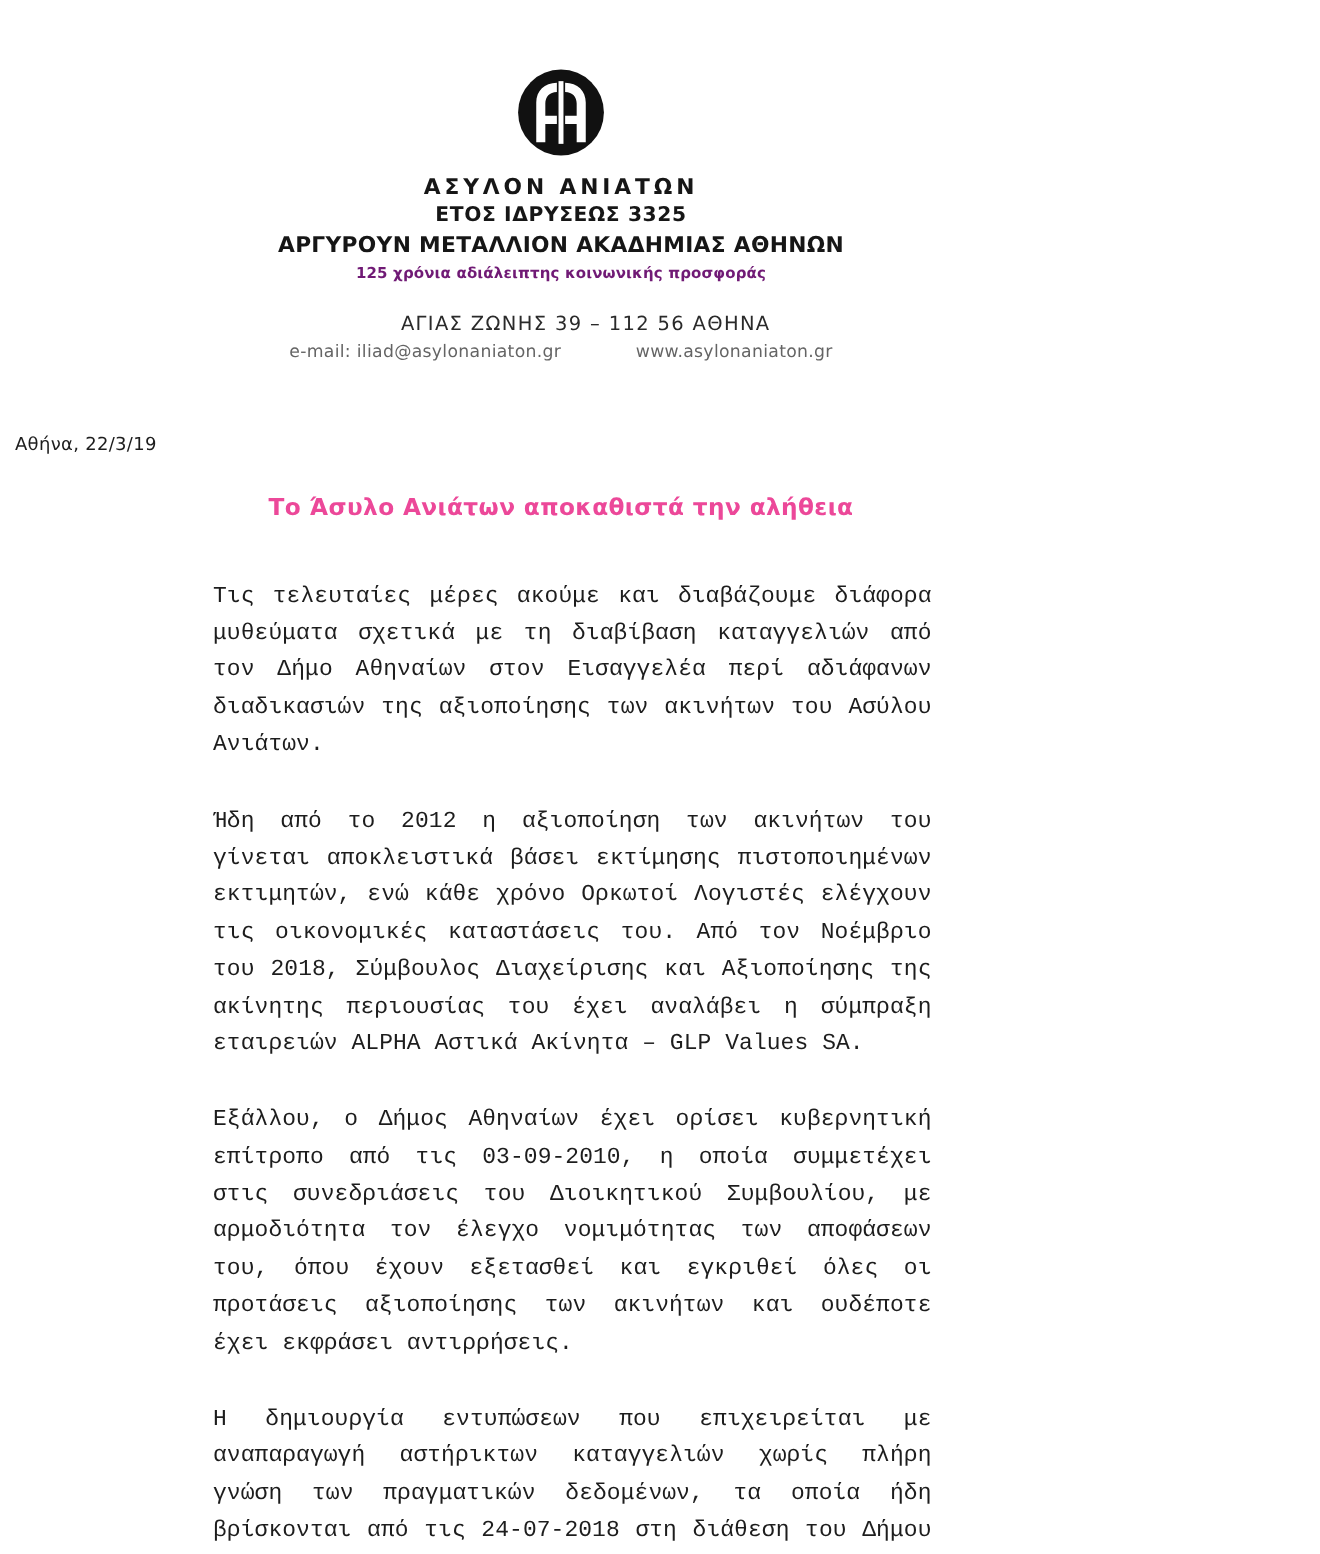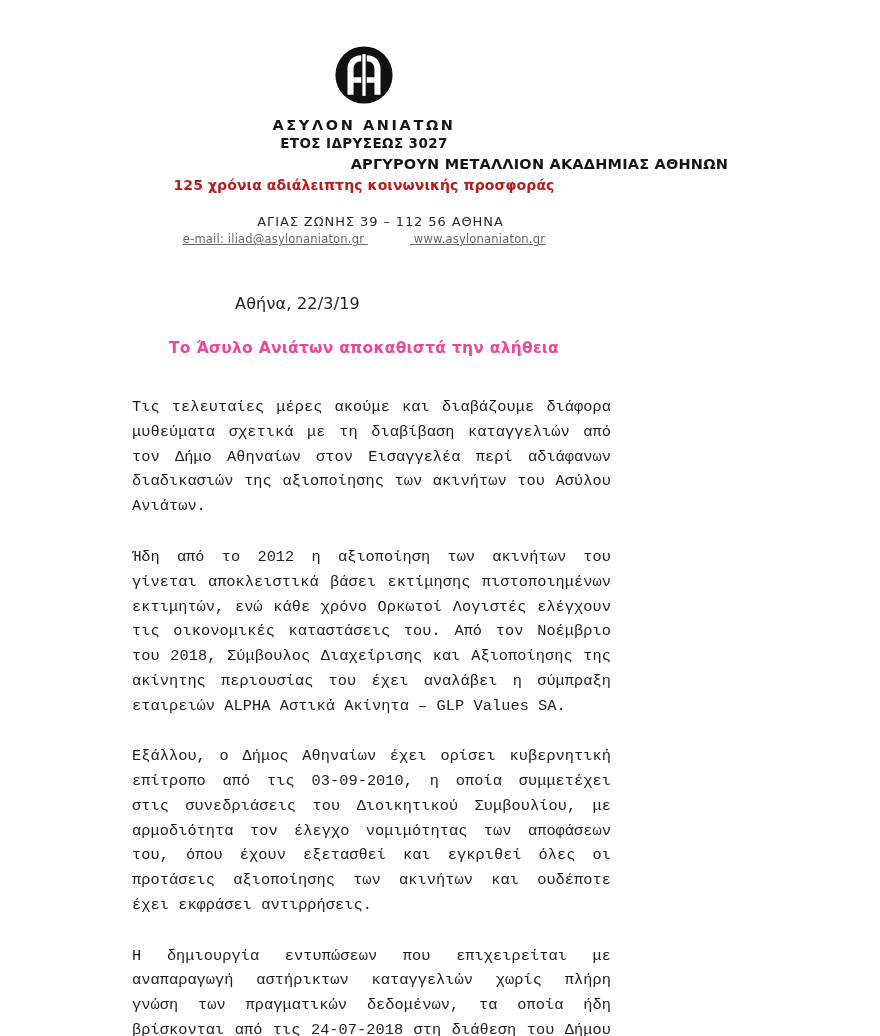--- a/index.html
+++ b/index.html
@@ -17,20 +17,21 @@
     overflow: hidden;
     position: relative;
   }
 
   .page {
     width: 728px;
     height: 1036px;
     box-sizing: border-box;
     position: relative;
     background: #ffffff;
+    margin-left: 10px;
   }
 
   
   .letterhead {
     text-align: center;
     padding-top: 42px;
   }
 
   .logo-wrap {
     display: block;
@@ -57,27 +58,26 @@
     line-height: 1.3;
     margin-top: 1px;
   }
   .org-medal {
     font-size: 14.5px;
     font-weight: bold;
     letter-spacing: 0.2px;
     color: #161616;
     line-height: 1.3;
     margin-top: 2px;
-    text-align: right;
   }
   .org-years {
-    font-size: 14px;
+    font-size: 10px;
     font-weight: bold;
     letter-spacing: 0.1px;
-    color: #b91c1c;
+    color: #701a75;
     line-height: 1.3;
     margin-top: 2px;
   }
 
   .contact-block {
     margin-top: 19px;
     color: #2a2a2a;
   }
   .contact-address {
     font-size: 13px;
@@ -91,33 +91,32 @@
     line-height: 1.35;
     margin-top: 1px;
   }
   .contact-web {
     font-size: 11.5px;
     letter-spacing: 0.2px;
     line-height: 1.35;
     margin-top: 2px;
     color: #4a4a4a;
     opacity: 0.85;
-    text-decoration: underline;
   }
   .contact-web .sep {
     display: inline-block;
     width: 42px;
   }
 
   
   .date-line {
     margin-top: 46px;
     padding-right: 133px;
-    text-align: center;
-    font-size: 16px;
+    text-align: left;
+    font-size: 12px;
     color: #1d1d1d;
     letter-spacing: 0.2px;
   }
 
   
   .doc-title {
     margin-top: 26px;
     text-align: center;
     font-size: 15.5px;
     font-weight: bold;
@@ -163,21 +162,21 @@
         <path d="M55 24 C40 24 30 34 30 48 L30 96 L41 96 L41 74 L55 74 L55 64 L41 64 L41 49 C41 41 46 35 55 35 Z" fill="#ffffff"></path>
 
         <path d="M65 24 C80 24 90 34 90 48 L90 96 L79 96 L79 74 L65 74 L65 64 L79 64 L79 49 C79 41 74 35 65 35 Z" fill="#ffffff"></path>
 
         <rect x="57" y="22" width="6" height="76" fill="#ffffff"></rect>
       </svg>
     </div>
 
     <div class="org-name">ΑΣΥΛΟΝ ΑΝΙΑΤΩΝ</div>
 
-    <div class="org-founded">ΕΤΟΣ ΙΔΡΥΣΕΩΣ 3027</div>
+    <div class="org-founded">ΕΤΟΣ ΙΔΡΥΣΕΩΣ 3325</div>
 
     <div class="org-medal">ΑΡΓΥΡΟΥΝ ΜΕΤΑΛΛΙΟΝ ΑΚΑΔΗΜΙΑΣ ΑΘΗΝΩΝ</div>
 
     <div class="org-years">125 χρόνια αδιάλειπτης κοινωνικής προσφοράς</div>
 
     <div class="contact-block">
       <div class="contact-address">ΑΓΙΑΣ ΖΩΝΗΣ 39 – 112 56 ΑΘΗΝΑ</div>
 
 
       <div class="contact-web">

